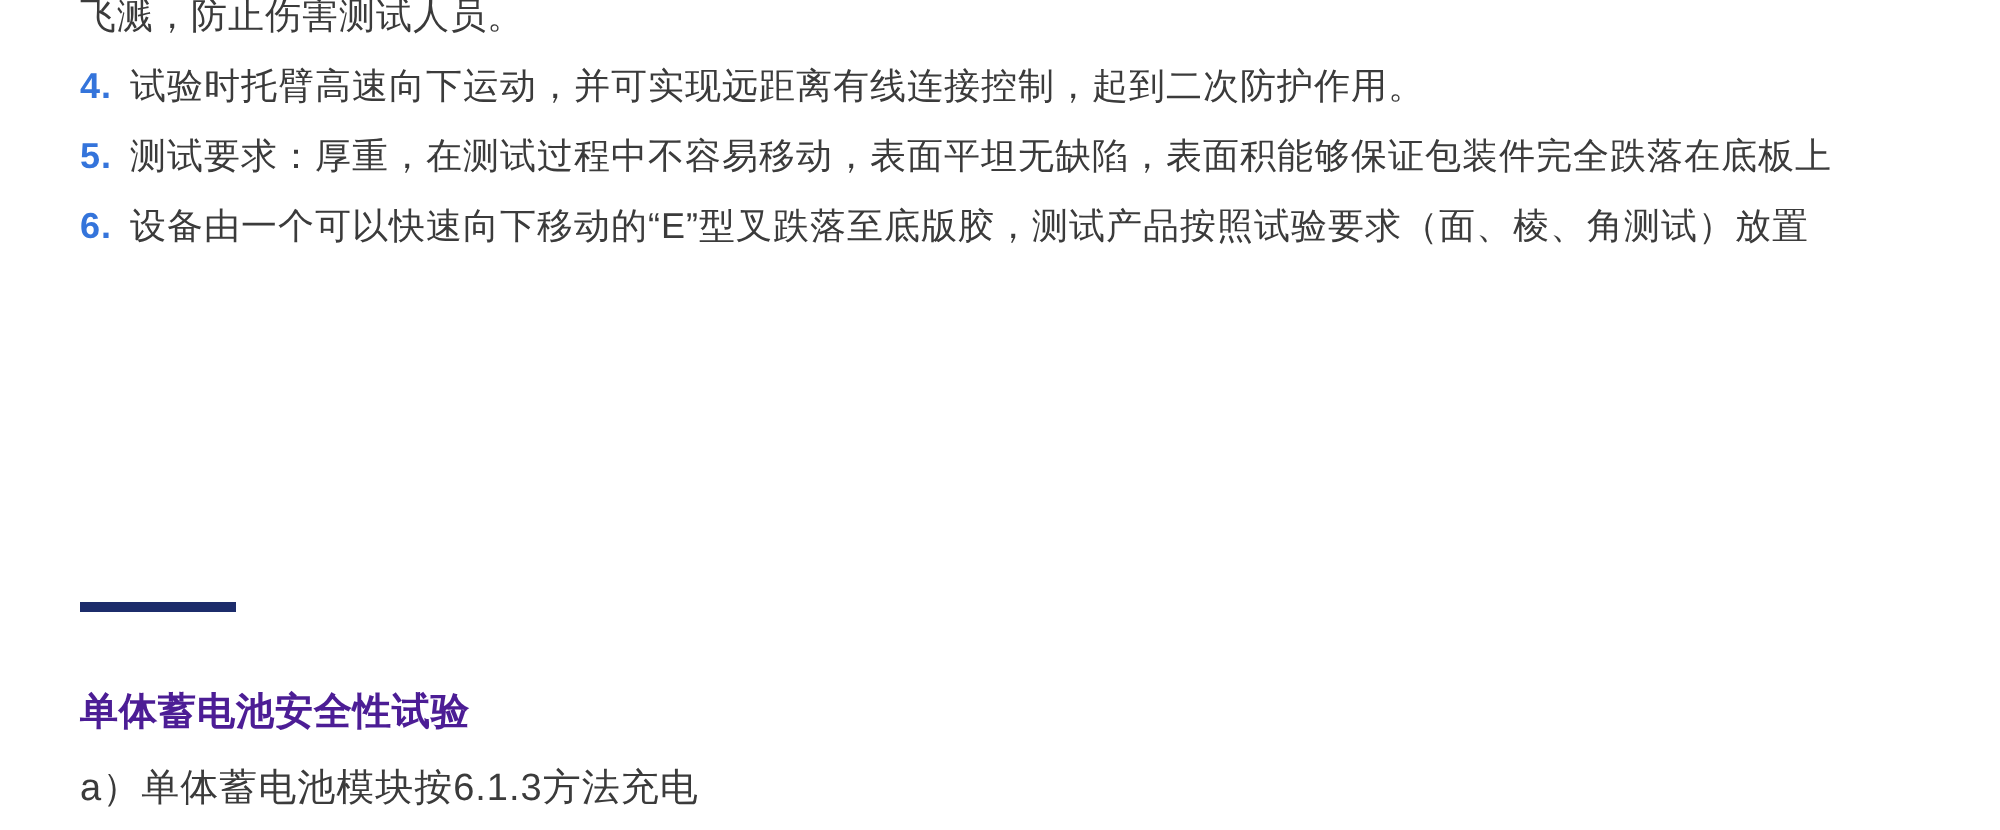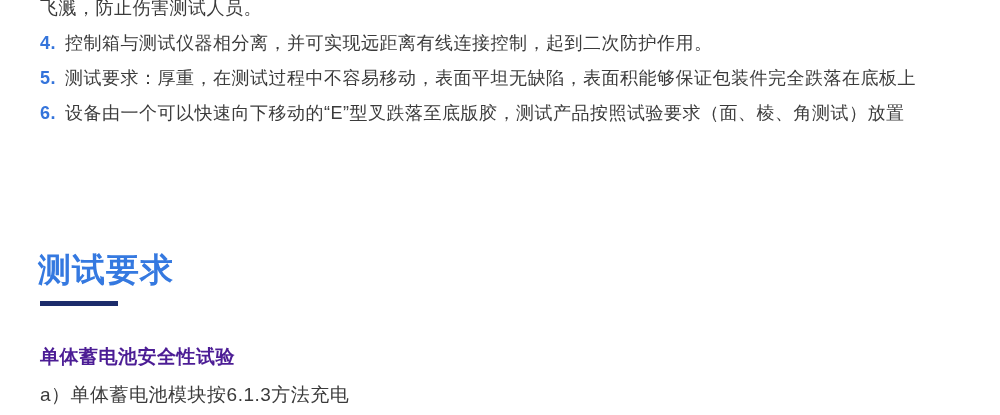--- a/index.html
+++ b/index.html
@@ -66,28 +66,27 @@
     white-space: nowrap;
   }
 </style>
 </head>
 <body>
 
 <div class="page">
 
   <p class="body-line" style="top:-2px"><span>飞溅，防止伤害测试人员。</span></p>
 
-  <p class="body-line" style="top:33px"><span class="num">4.</span><span>控制箱与测试仪器相分离，并可实现远距离有线连接控制，起到二次防护作用。</span></p>
+  <p class="body-line" style="top:33px"><span class="num">4.</span><span>试验时托臂高速向下运动，并可实现远距离有线连接控制，起到二次防护作用。</span></p>
 
   <p class="body-line" style="top:68px"><span class="num">5.</span><span>测试要求：厚重，在测试过程中不容易移动，表面平坦无缺陷，表面积能够保证包装件完全跌落在底板上</span></p>
 
   <p class="body-line" style="top:103px"><span class="num">6.</span><span>设备由一个可以快速向下移动的“E”型叉跌落至底版胶，测试产品按照试验要求（面、棱、角测试）放置</span></p>
 
 
-  <h2 class="section-title">测试要求</h2>
 
   <div class="title-underline"></div>
 
   <h3 class="subsection-title">单体蓄电池安全性试验</h3>
 
   <p class="list-line-a">a）单体蓄电池模块按6.1.3方法充电</p>
 
 </div>
 
 </body></html>

